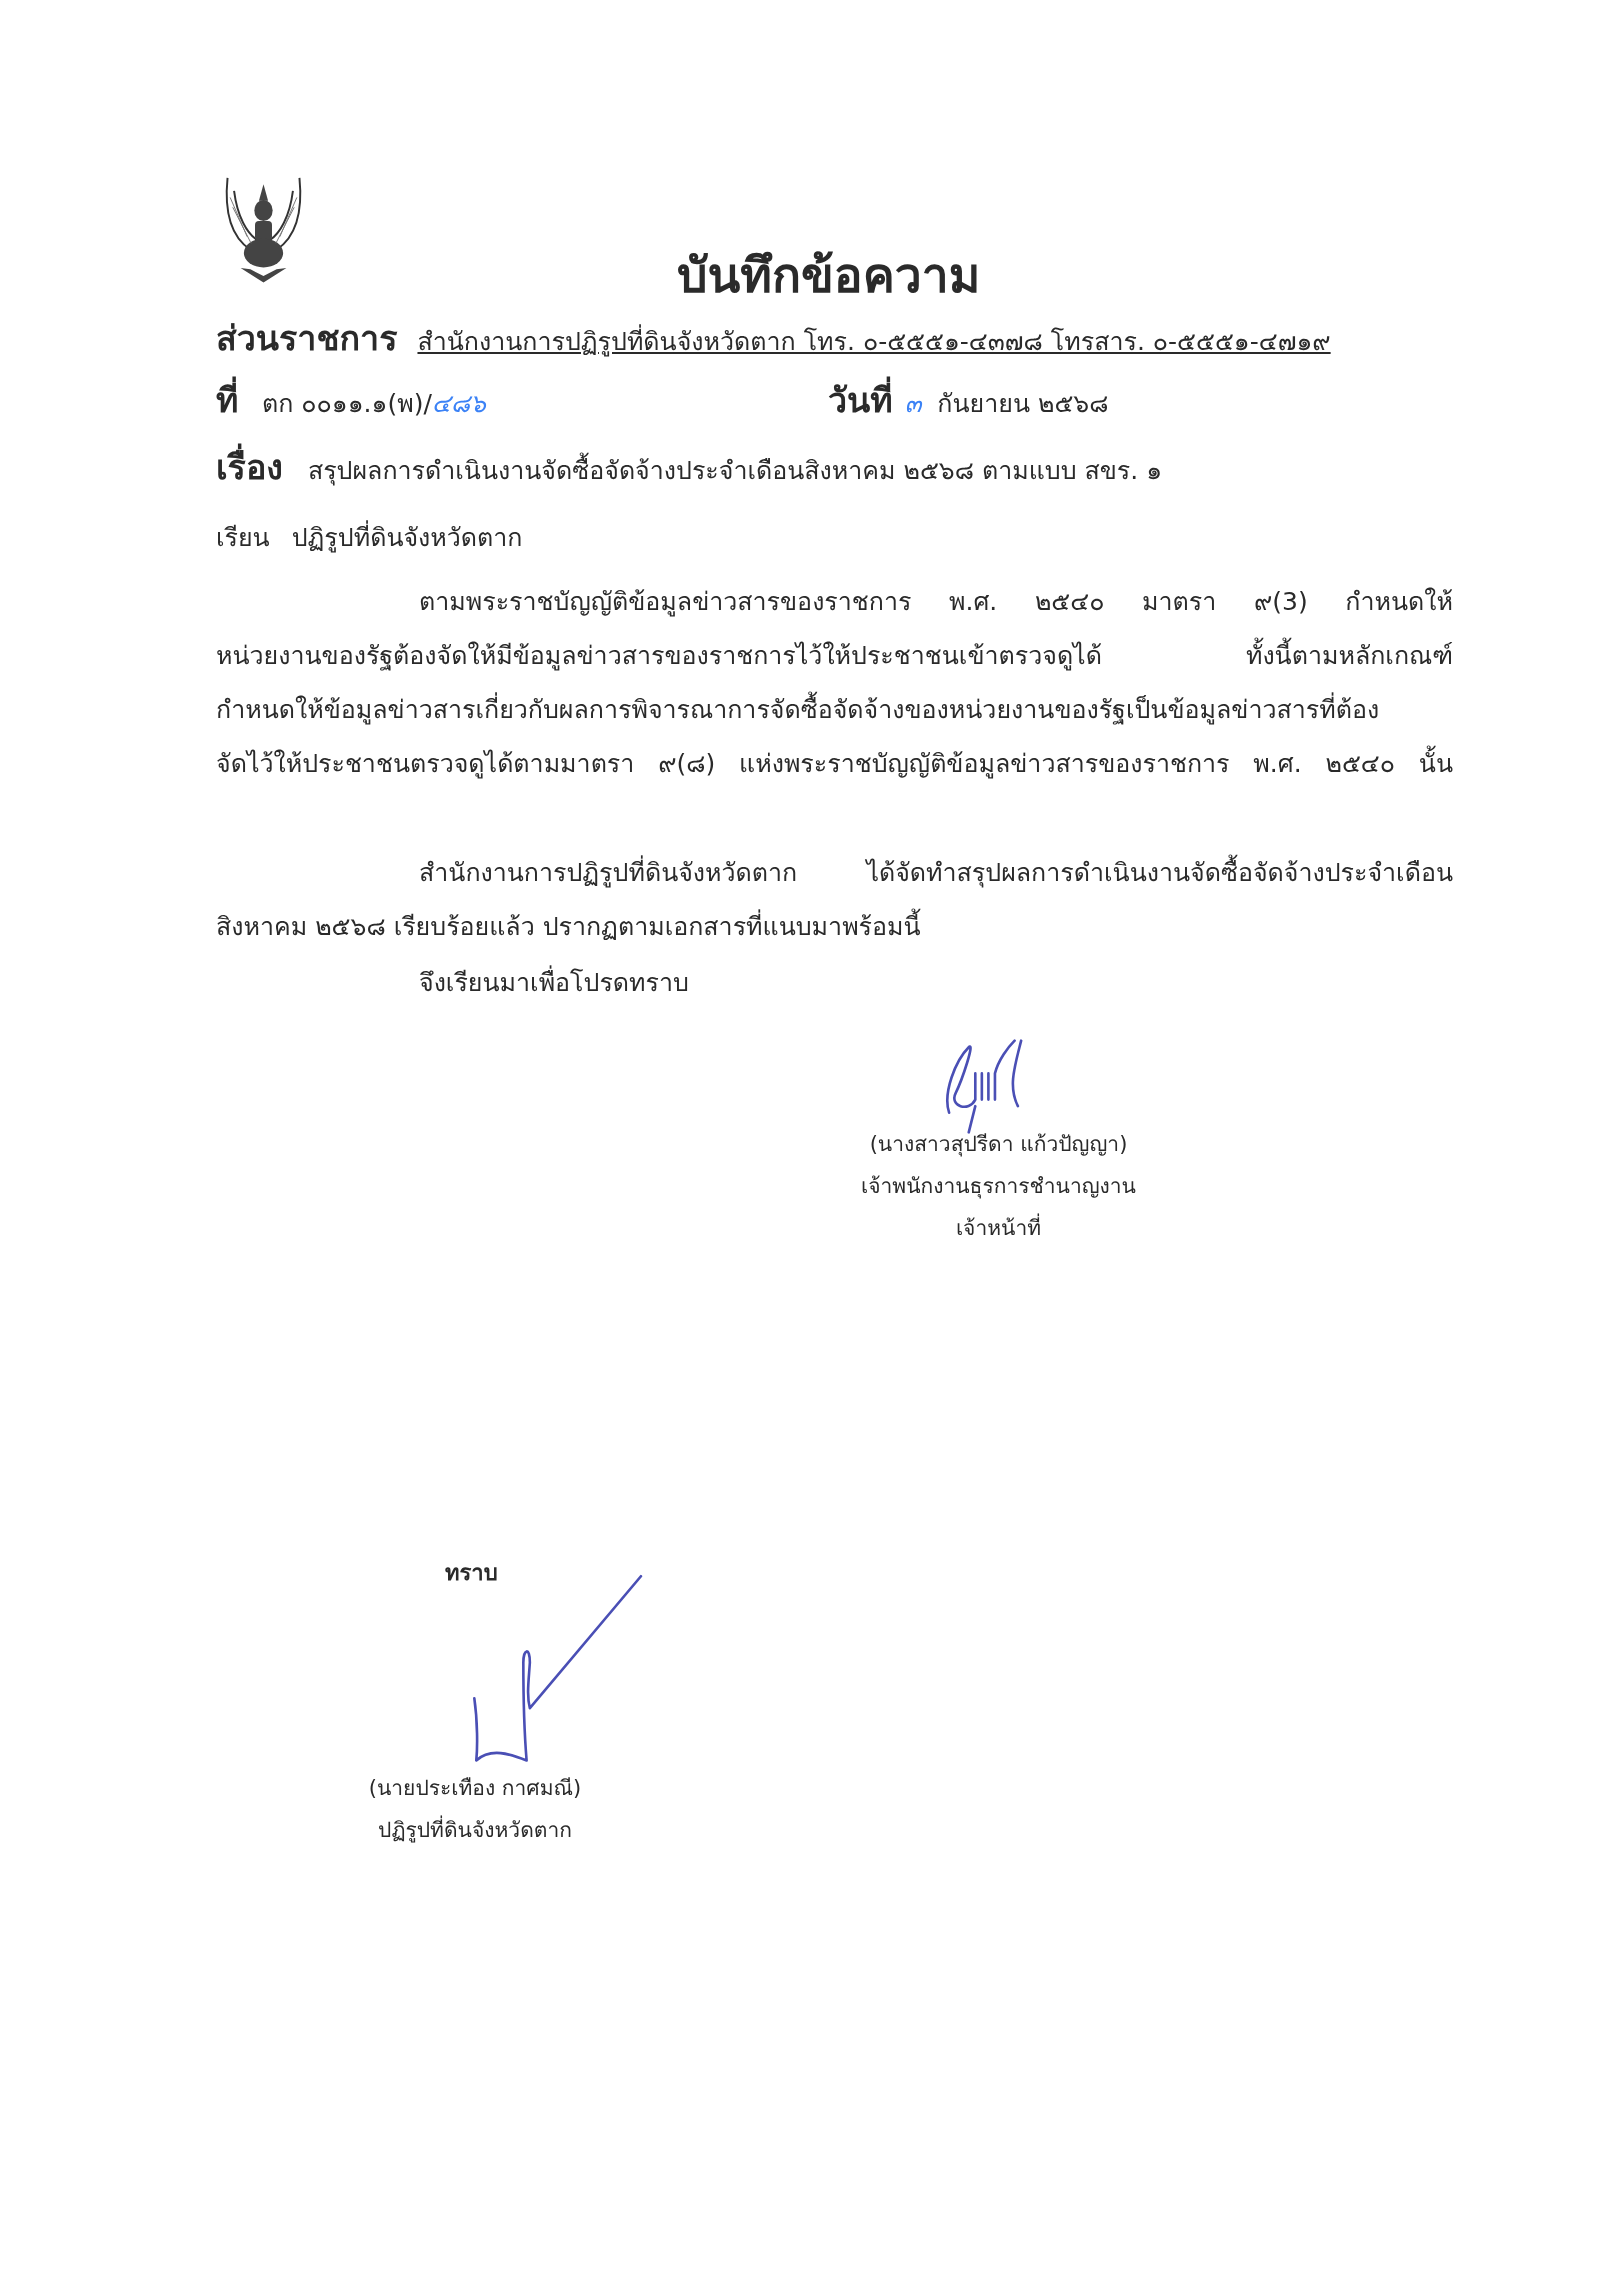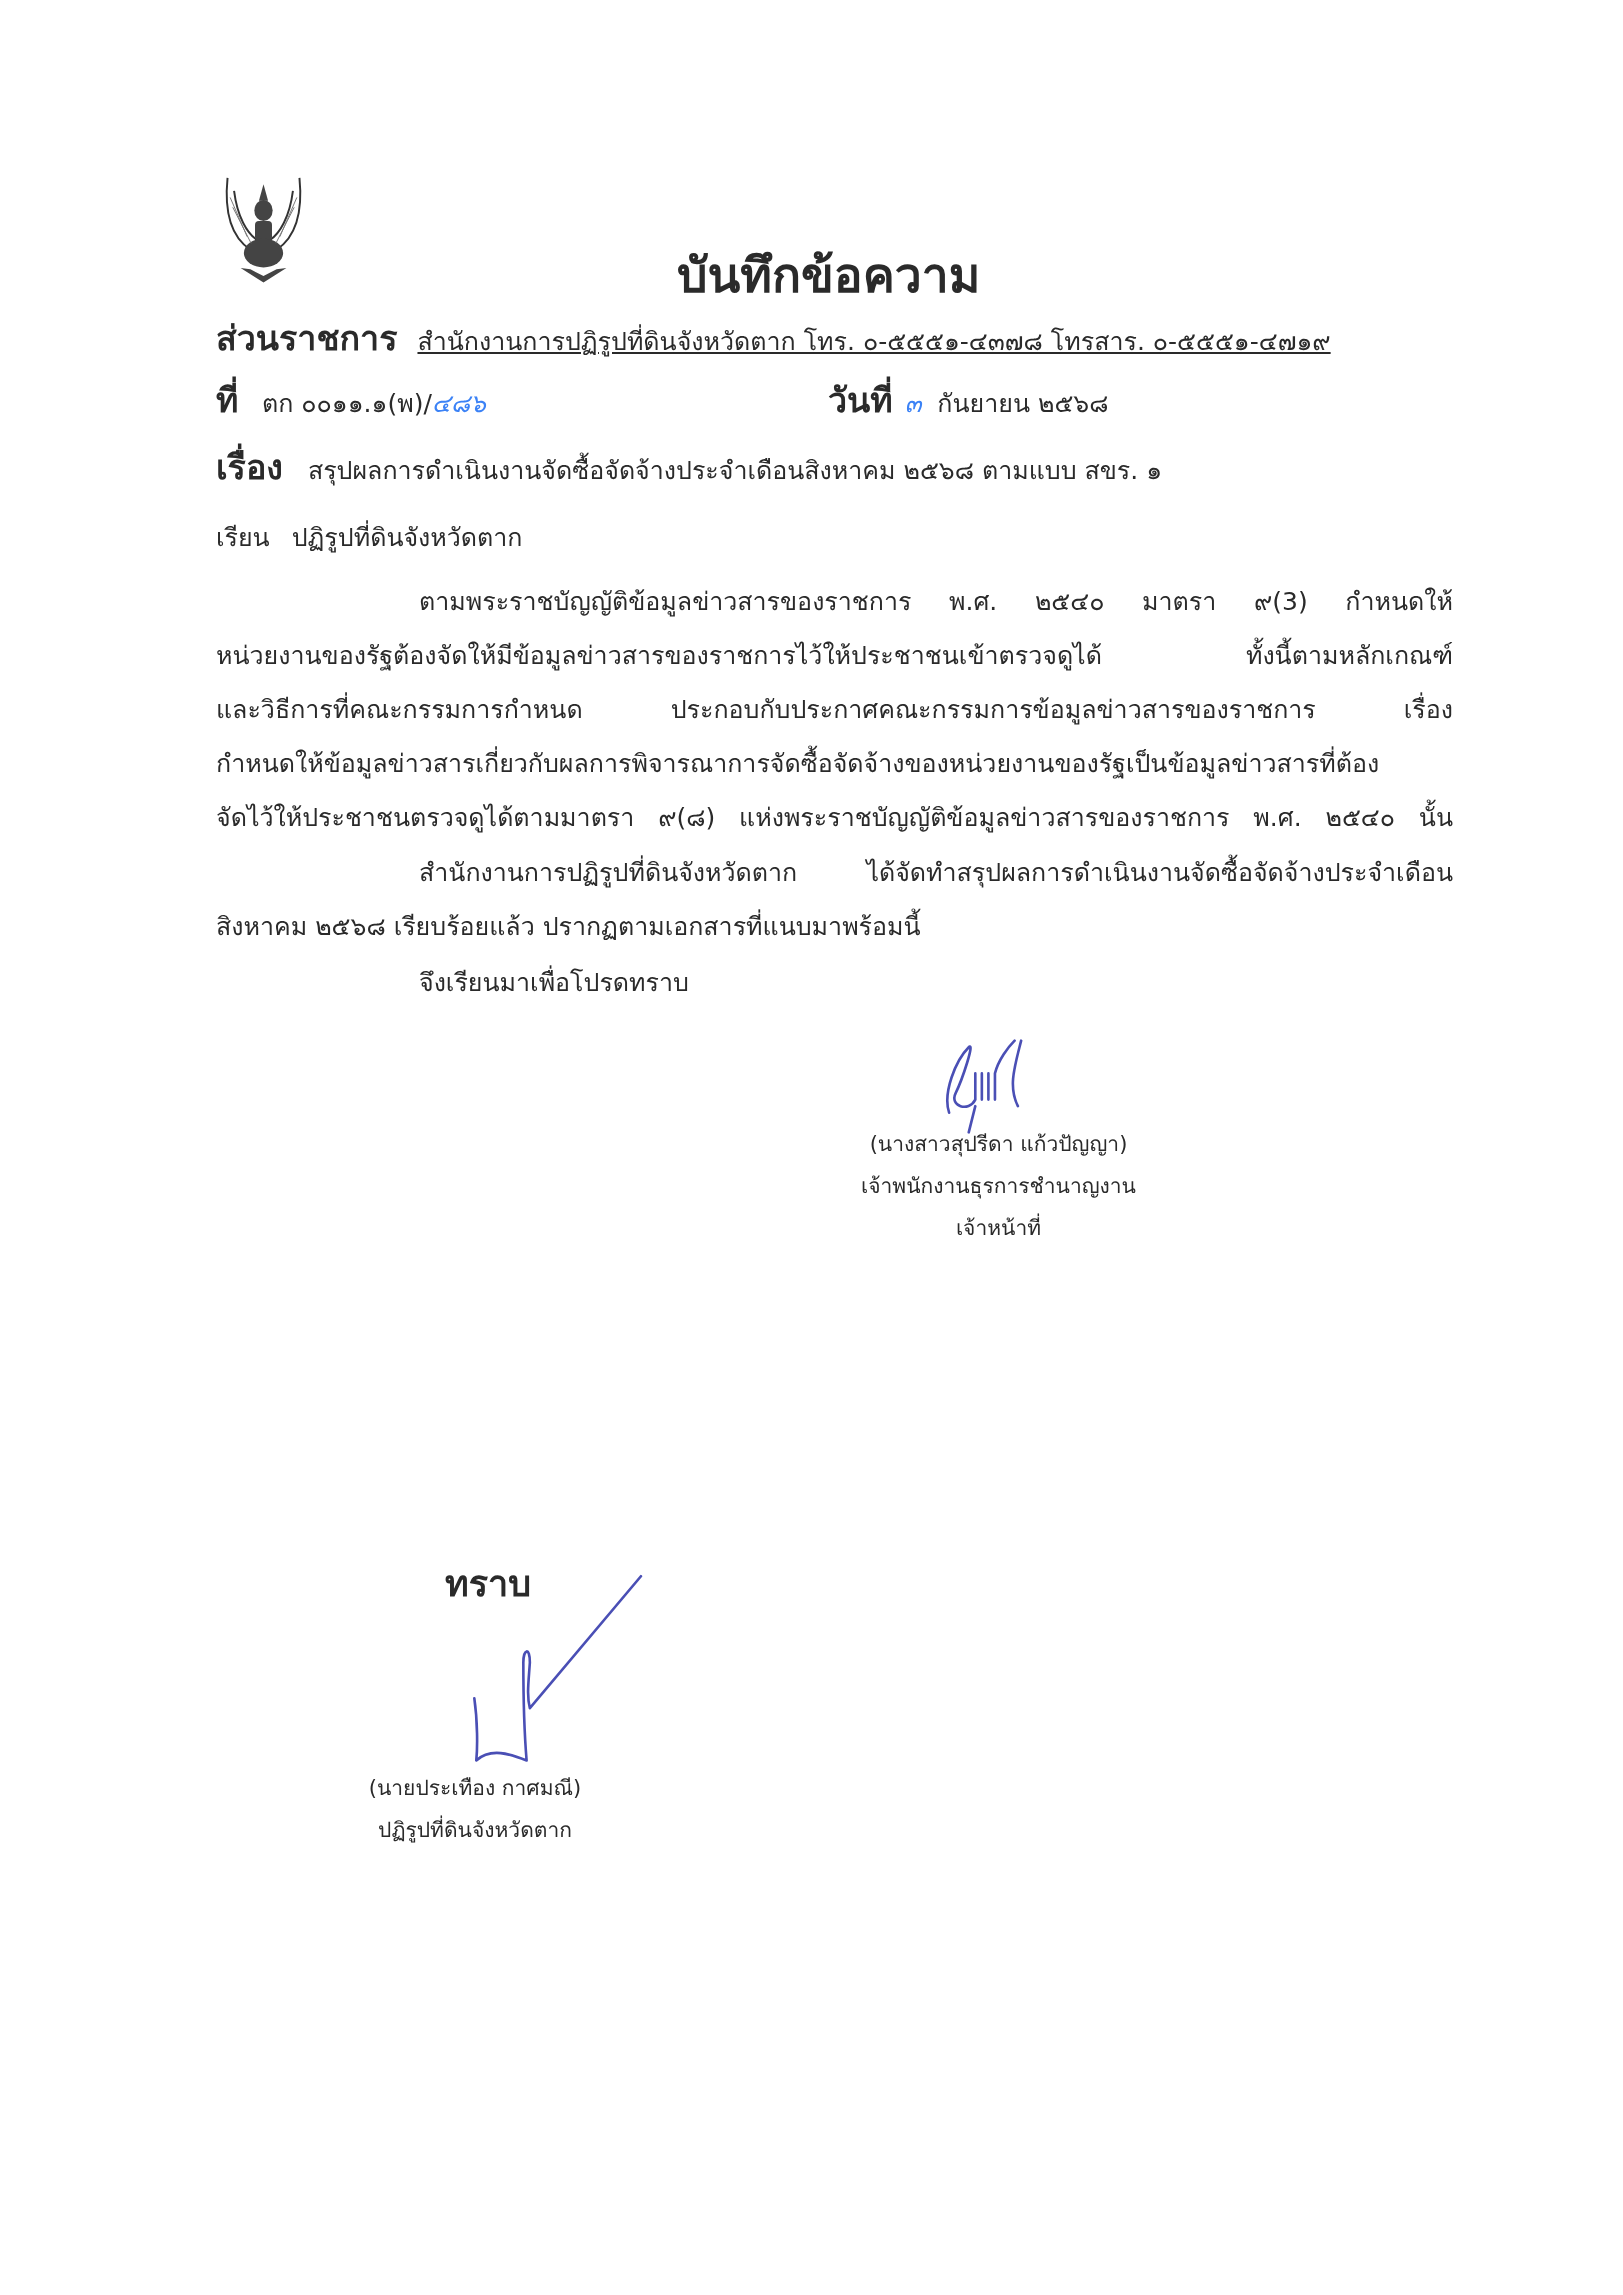--- a/index.html
+++ b/index.html
@@ -68,21 +68,20 @@
 </div>
 
 <div class="row" style="top:517px;">
   <span class="txt">เรียน</span>
   <span class="txt" style="margin-left:22px;">ปฏิรูปที่ดินจังหวัดตาก</span>
 </div>
 
 <div class="para" style="top:575px;">
   <span class="line indent">ตามพระราชบัญญัติข้อมูลข่าวสารของราชการ พ.ศ. ๒๕๔๐ มาตรา ๙(3) กำหนดให้</span>
   <span class="line">หน่วยงานของรัฐต้องจัดให้มีข้อมูลข่าวสารของราชการไว้ให้ประชาชนเข้าตรวจดูได้ ทั้งนี้ตามหลักเกณฑ์</span>
-  <span class="line">และวิธีการที่คณะกรรมการกำหนด ประกอบกับประกาศคณะกรรมการข้อมูลข่าวสารของราชการ เรื่อง</span>
   <span class="line">กำหนดให้ข้อมูลข่าวสารเกี่ยวกับผลการพิจารณาการจัดซื้อจัดจ้างของหน่วยงานของรัฐเป็นข้อมูลข่าวสารที่ต้อง</span>
   <span class="line">จัดไว้ให้ประชาชนตรวจดูได้ตามมาตรา ๙(๘) แห่งพระราชบัญญัติข้อมูลข่าวสารของราชการ พ.ศ. ๒๕๔๐ นั้น</span>
 </div>
 
 <div class="para" style="top:846px;">
   <span class="line indent">สำนักงานการปฏิรูปที่ดินจังหวัดตาก ได้จัดทำสรุปผลการดำเนินงานจัดซื้อจัดจ้างประจำเดือน</span>
   <span class="line last">สิงหาคม ๒๕๖๘ เรียบร้อยแล้ว ปรากฏตามเอกสารที่แนบมาพร้อมนี้</span>
 </div>
 
 <div class="abs txt" style="left:419px; top:962px;">จึงเรียนมาเพื่อโปรดทราบ</div>
@@ -90,21 +89,21 @@
 <svg class="abs" style="left:936px; top:1034px;" width="131" height="105" viewBox="0 0 200 160">
   <path d="M20 120 C 10 90, 30 40, 50 20 C 60 10, 40 70, 30 90 C 20 110, 50 120, 60 100 L 60 60 M 70 100 L 70 60 M 80 100 L 80 60 M 90 100 L 90 60 C 95 40, 110 20, 120 10 M 130 10 C 120 50, 110 80, 125 110 M 60 110 L 50 150" fill="none" stroke="#4a4fb5" stroke-width="4" stroke-linecap="round"></path>
 </svg>
 
 <div class="sigblock" style="left:815px; top:1123px; width:367px;">
   <div>(นางสาวสุปรีดา แก้วปัญญา)</div>
   <div>เจ้าพนักงานธุรการชำนาญงาน</div>
   <div>เจ้าหน้าที่</div>
 </div>
 
-<div class="abs" style="left:445px; top:1555px; font-size:36px; font-weight:bold; color:#2a2a2a;">ทราบ</div>
+<div class="abs" style="left:445px; top:1555px; font-size:22px; font-weight:bold; color:#2a2a2a;">ทราบ</div>
 
 <svg class="abs" style="left:458px; top:1571px;" width="196" height="196" viewBox="0 0 300 300">
   <path d="M25 195 C 30 230, 30 270, 28 290 C 50 270, 80 280, 105 290 C 100 230, 100 180, 100 140 C 100 120, 110 115, 110 140 C 108 170, 105 190, 110 210 L 280 8" fill="none" stroke="#4a4fb5" stroke-width="4" stroke-linecap="round" stroke-linejoin="round"></path>
 </svg>
 
 <div class="sigblock" style="left:308px; top:1767px; width:334px;">
   <div>(นายประเทือง กาศมณี)</div>
   <div>ปฏิรูปที่ดินจังหวัดตาก</div>
 </div>
 

